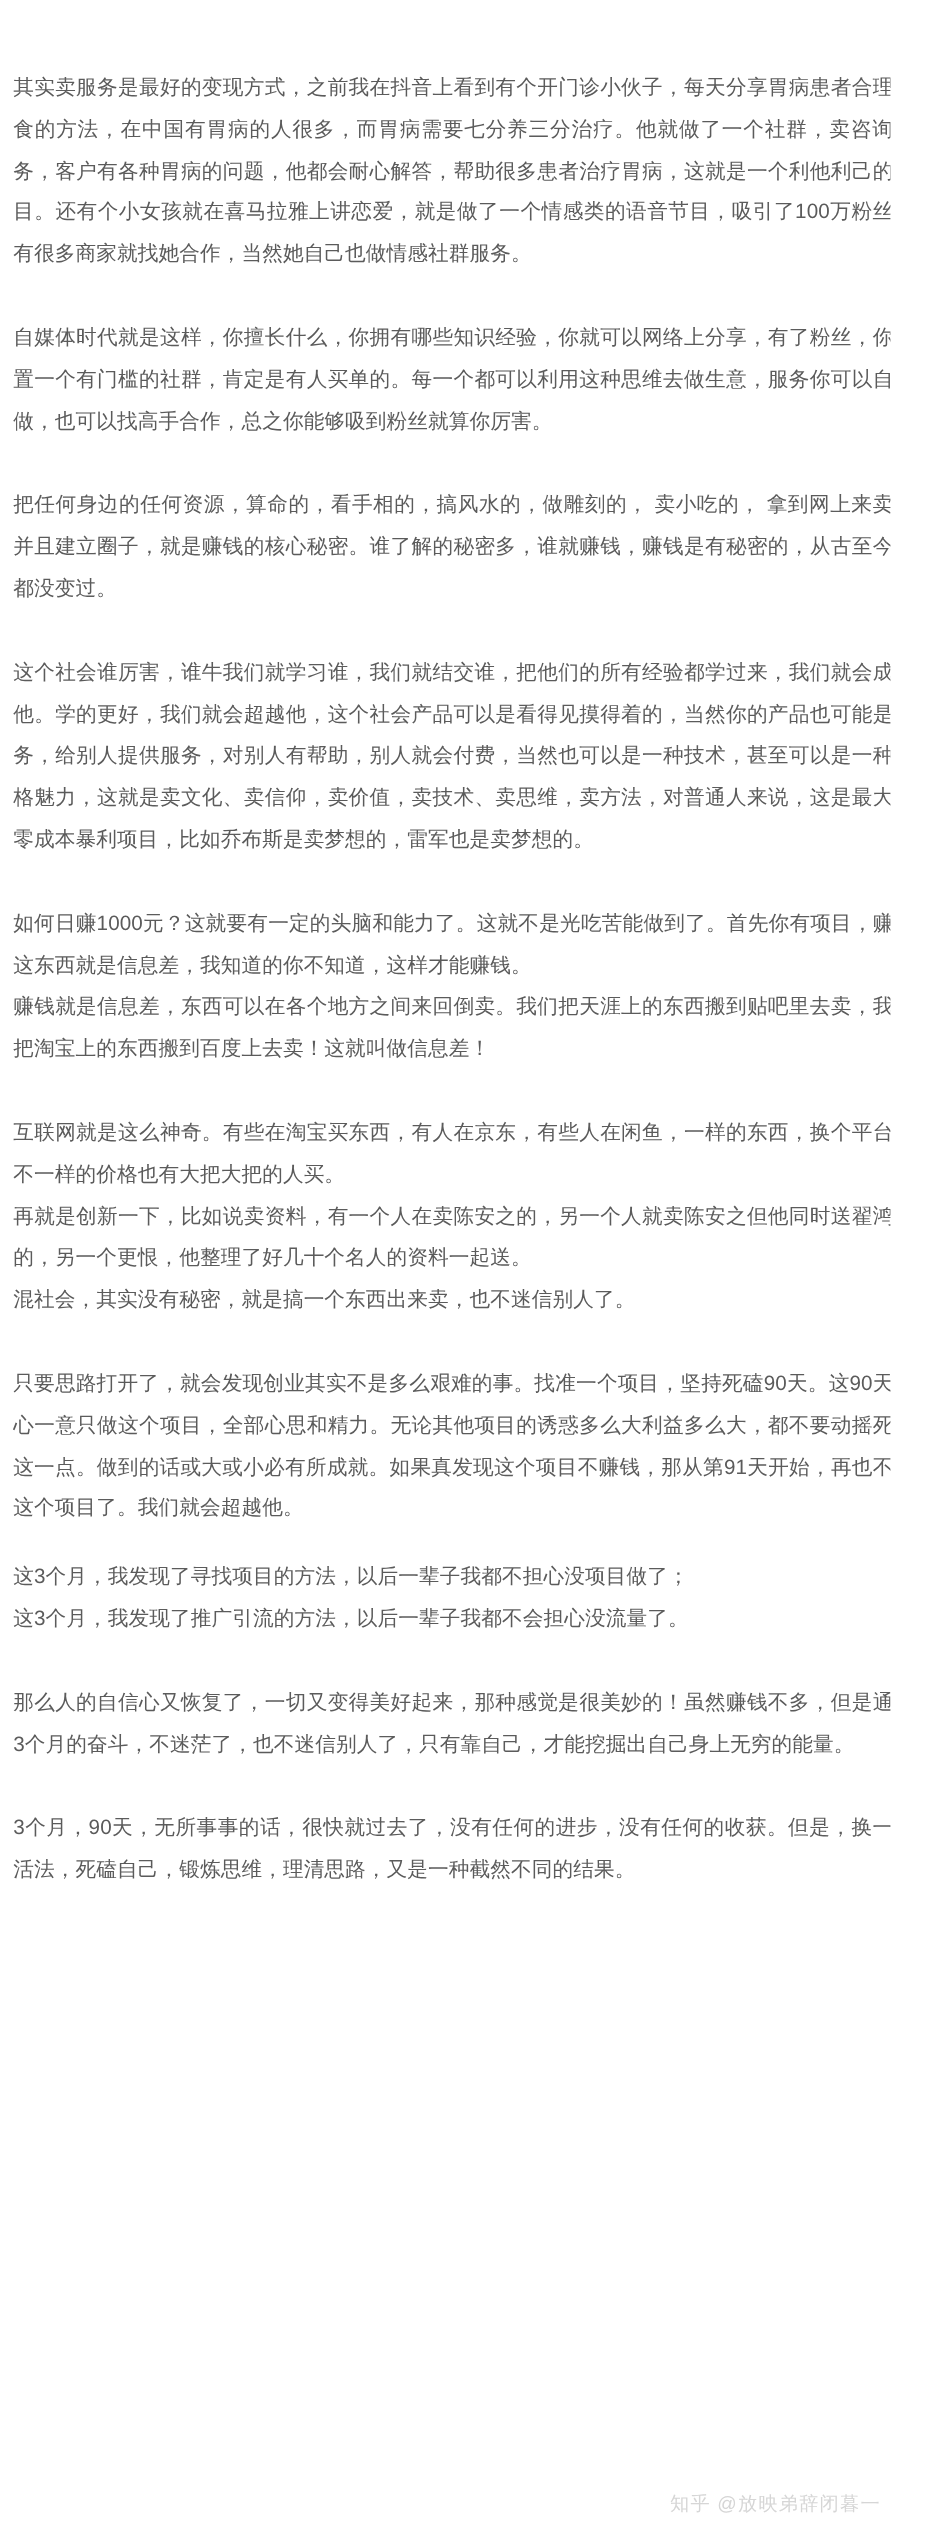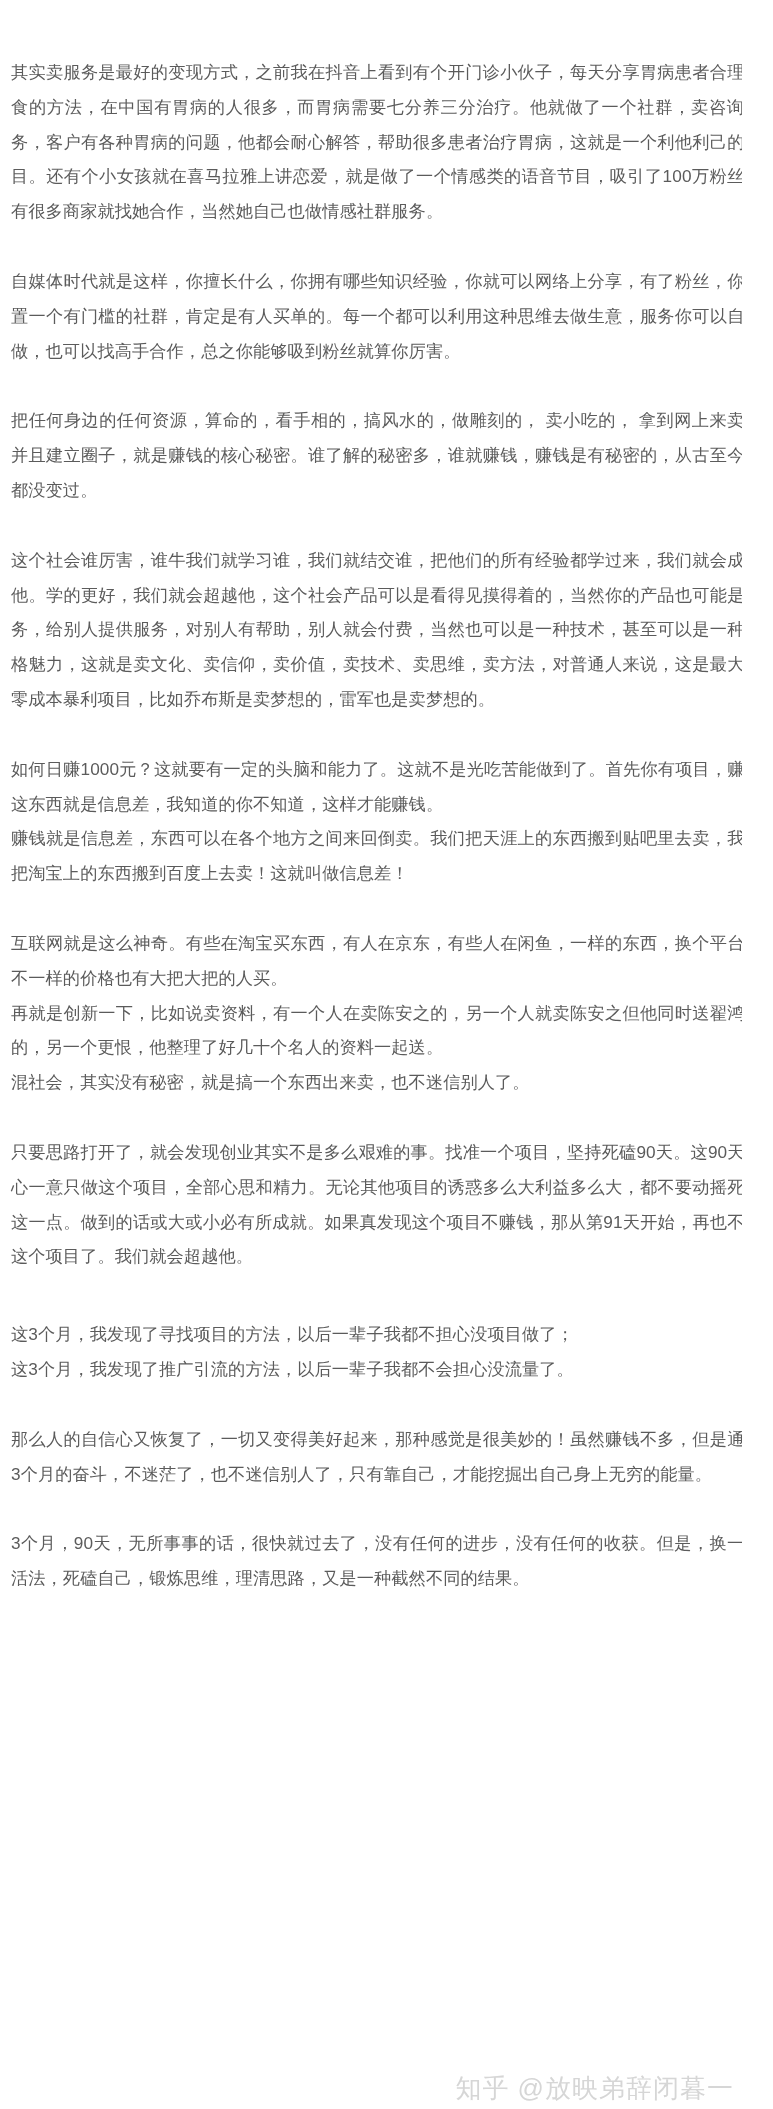--- a/index.html
+++ b/index.html
@@ -32,29 +32,29 @@
     font-size: 17.2px;
     line-height: 34.8px;
     letter-spacing: 0.1px;
     text-align: justify;
     text-justify: inter-character;
     word-break: break-all;
     font-weight: 400;
   }
   
   .gap-lg { margin-top: 35px; }
-  .gap-md { margin-top: 43px; }
+  .gap-md { margin-top: 22px; }
   .gap-sm { margin-top: 0px; }
 
   .watermark {
     position: absolute;
     right: 8px;
     bottom: 8px;
     color: #d6d6d6;
-    font-size: 26px;
+    font-size: 16px;
     line-height: 26px;
     letter-spacing: 1px;
     white-space: nowrap;
     user-select: none;
     font-weight: 400;
   }
 </style>
 </head>
 <body>
 

